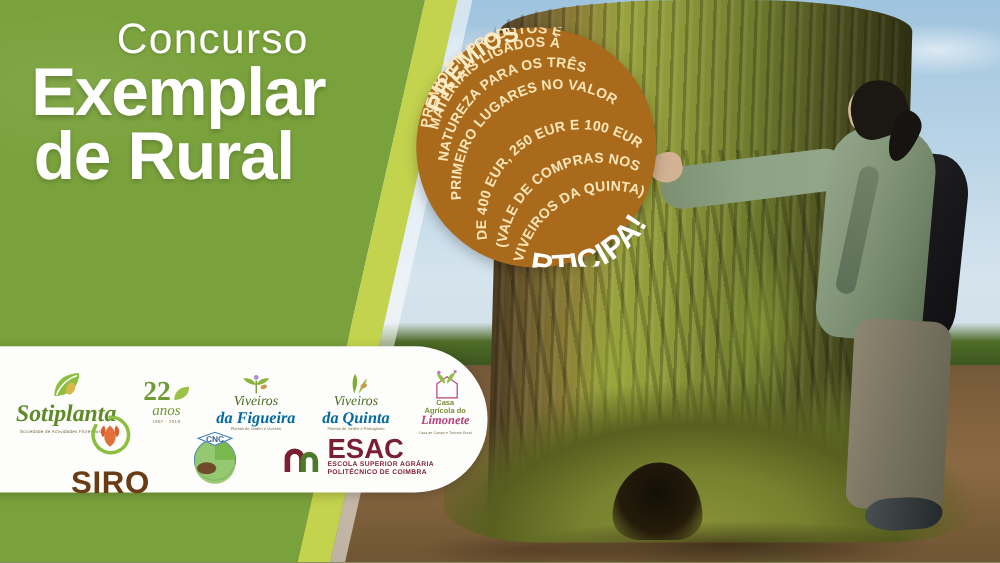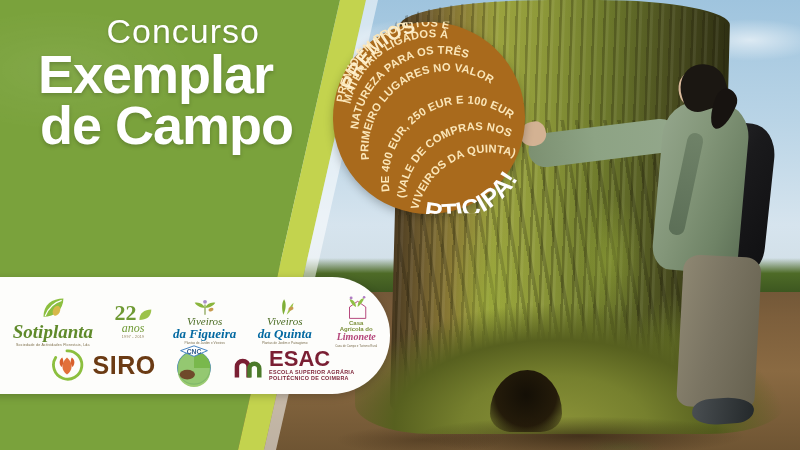--- a/index.html
+++ b/index.html
@@ -178,21 +178,21 @@
     clip-path:polygon(340px 0, 366px 0, 264px 450px, 238px 450px);
   }
   .accent-stripe2 {
     position:absolute; left:0; top:0; width:470px; height:450px;
     background:#ffffff;
     clip-path:polygon(366px 0, 378px 0, 276px 450px, 264px 450px);
     opacity:.55;
   }
 
   
-  .title-block { position:absolute; left:32px; top:14px; width:320px; }
+  .title-block { position:absolute; left:19px; top:14px; width:320px; }
   .kicker {
     font-size:34px; font-weight:300; color:#ffffff;
     letter-spacing:1px; text-align:right; padding-right:92px;
     line-height:1.05;
     text-shadow:0 1px 3px rgba(0,0,0,.18);
   }
   .headline {
     font-size:54px; font-weight:700; color:#ffffff;
     line-height:.92; letter-spacing:-1px;
     text-shadow:0 2px 4px rgba(0,0,0,.20);
@@ -256,21 +256,21 @@
   }
   .lg-viv .v3 { font-size:3.2px; color:#7d7050; margin-top:1px; }
 
   .lg-limonete .cl1 { font-size:6px; color:#7b8f3a; font-weight:700; line-height:1.05; }
   .lg-limonete .cl2 {
     font-family:Liberation Serif, serif; font-style:italic; font-weight:700;
     font-size:10px; color:#b4457a; line-height:1;
   }
   .lg-limonete .cl3 { font-size:2.9px; color:#7d7050; margin-top:2px; }
 
-  .lg-siro { flex-direction:row; gap:9px; }
+  .lg-siro { flex-direction:column; gap:9px; }
   .lg-siro .siro-word {
     font-size:25px; font-weight:700; color:#6b3b14; letter-spacing:.5px; line-height:1;
   }
 
   .lg-esac { flex-direction:row; gap:3px; }
   .lg-esac .esac-word { font-size:22px; font-weight:700; color:#7a1f33; line-height:.95; }
   .lg-esac .esac-s1 { font-size:5.4px; font-weight:700; color:#7a1f33; letter-spacing:.3px; }
   .lg-esac .esac-s2 { font-size:5.4px; font-weight:700; color:#7a1f33; letter-spacing:.3px; }
 
   .leafmark { width:26px; height:26px; }
@@ -312,21 +312,21 @@
 
   <div class="green-panel"></div>
   <div class="green-texture"></div>
   <div class="accent-stripe"></div>
   <div class="accent-stripe2"></div>
 
   <div class="title-block">
     <div class="kicker">Concurso</div>
     <div class="headline">
       <span class="l2">Exemplar</span>
-      <span class="l3">de Campo</span>
+      <span class="l3">de Rural</span>
     </div>
   </div>
 
   <div class="badge-wrap">
     <div class="badge-circle"></div>
     <svg class="badge-svg" viewBox="0 0 192 192">
       <defs>
         <path id="aH" d="M 20,118 A 86,86 0 0 1 150,22" fill="none"></path>
         <path id="a0" d="M 23,132 A 84,84 0 0 1 162,38" fill="none"></path>
         <path id="a1" d="M 29,146 A 82,82 0 0 1 171,54" fill="none"></path>

